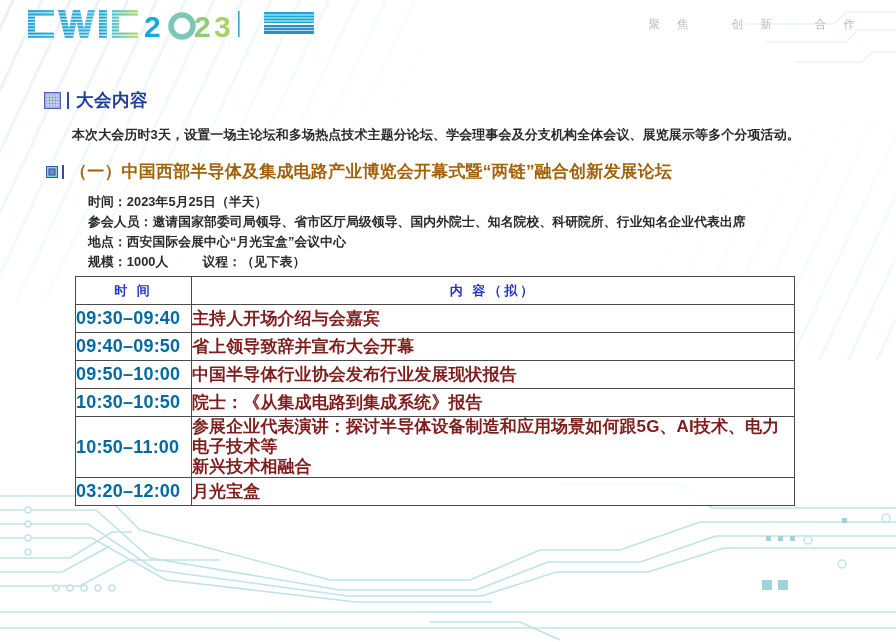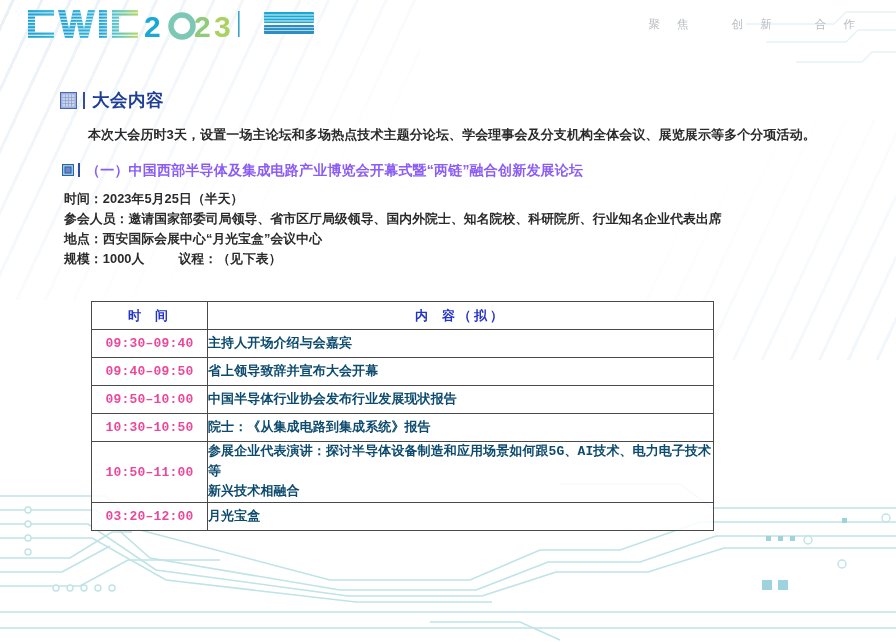--- a/index.html
+++ b/index.html
@@ -97,21 +97,21 @@
     letter-spacing: 7px;
     padding-left: 2px;
     white-space: nowrap;
     font-family: "Liberation Sans", "DejaVu Sans", sans-serif;
   }
 
   
   .content {
     position: relative;
     z-index: 3;
-    padding: 44px 0 0 16px;
+    padding: 44px 0 0 0;
   }
 
   .section-head {
     display: flex;
     align-items: center;
     margin-left: 44px;
   }
   .sq-icon {
     width: 17px;
     height: 17px;
@@ -151,76 +151,75 @@
     height: 12px;
     flex: 0 0 auto;
   }
   .divider-bar-sm {
     width: 2px;
     height: 14px;
     background: #2f4da8;
     margin: 0 6px 0 4px;
   }
   .sub-title {
-    font-size: 14px;
-    font-weight: bold;
-    color: #8b5cf6;
+    font-size: 17px;
+    font-weight: bold;
+    color: #a16207;
     line-height: 1;
     letter-spacing: .2px;
   }
 
   .meta-list {
-    margin: 12px 0 0 48px;
+    margin: 12px 0 0 88px;
   }
   .meta-row {
     font-size: 12.8px;
     color: #2a2a2a;
     font-weight: bold;
     line-height: 20px;
     letter-spacing: .1px;
     white-space: nowrap;
   }
   .meta-row .gap { display:inline-block; width: 34px; }
 
   
   .agenda-table {
-    margin: 32px 0 0 75px;
-    width: 623px;
+    margin: 4px 0 0 75px;
+    width: 720px;
     border-collapse: collapse;
     background: rgba(255,255,255,0.86);
     table-layout: fixed;
-    font-family: Liberation Mono, monospace;
   }
   .agenda-table th,
   .agenda-table td {
     border: 1px solid #4a4a4a;
     padding: 0;
   }
   .agenda-table thead th {
     height: 27px;
     color: #2433c7;
     font-size: 13px;
     font-weight: bold;
     text-align: center;
     letter-spacing: 3px;
     background: rgba(255,255,255,0.9);
   }
   .col-time { width: 116px; }
   .cell-time {
-    text-align: center;
-    font-size: 13px;
-    color: #ec4899;
+    text-align: left;
+    font-size: 18px;
+    color: #0369a1;
     font-weight: bold;
     letter-spacing: .2px;
     height: 27px;
     vertical-align: middle;
   }
   .cell-content {
-    font-size: 13px;
-    color: #0c4a6e;
+    font-size: 17px;
+    color: #7f1d1d;
     font-weight: bold;
     padding: 4px 0 4px 12px;
     line-height: 20px;
     vertical-align: middle;
     letter-spacing: .1px;
   }
   .cell-content.tall { height: 46px; }
 </style>
 </head>
 <body>

